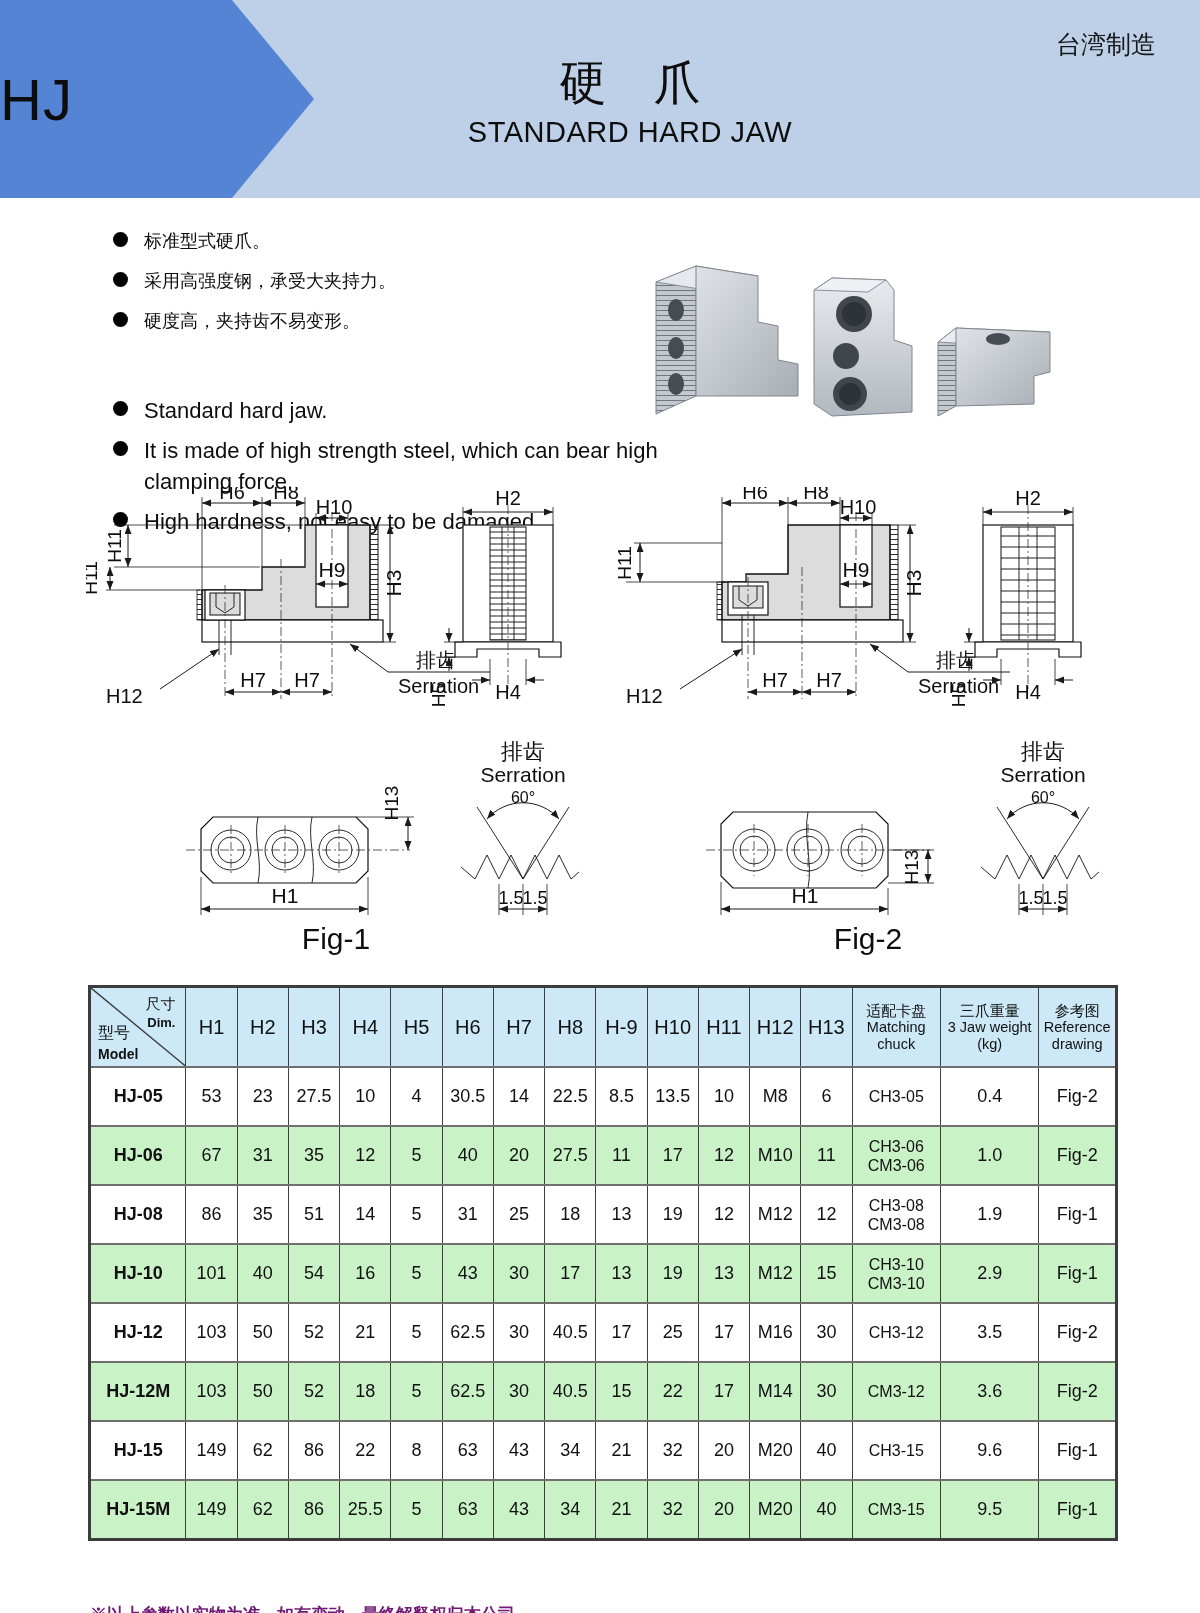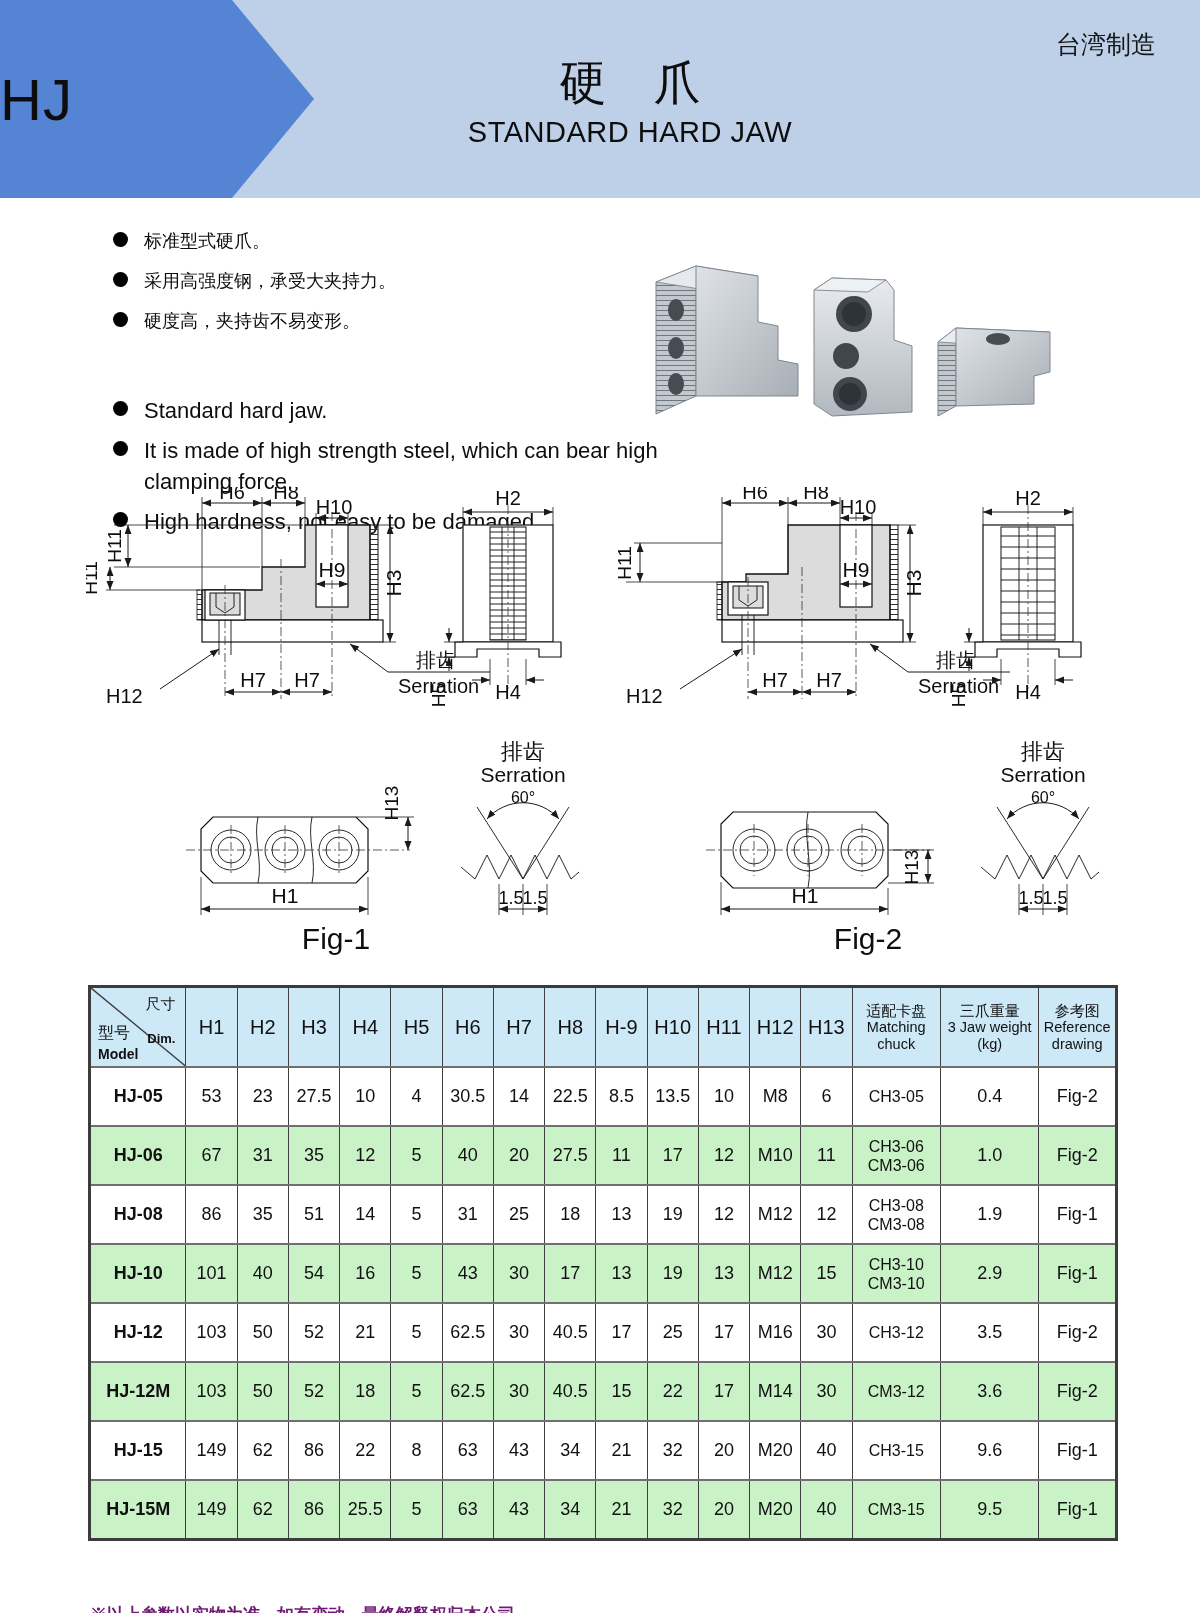--- a/index.html
+++ b/index.html
@@ -39,21 +39,21 @@
   thead th{background:#cde8f7;height:78px;font-weight:400;font-size:20px;}
   thead th.small{font-size:14.5px;line-height:17px;font-weight:400;}
   thead th.small .cjk{font-size:15px;}
   tbody td{height:57px;font-size:18px;background:#ffffff;}
   tbody tr.green td{background:#c9f2c6;}
   tbody td.model{font-weight:700;font-size:18px;}
   tbody td.chuck{font-size:16px;line-height:19px;}
   th.corner{position:relative;background:#cde8f7;}
   .diag{position:absolute;left:0;top:0;width:100%;height:100%;}
   .c-dim{position:absolute;top:7px;right:10px;font-size:15px;}
-  .c-dim2{position:absolute;top:43px;right:10px;font-size:13px;font-weight:700;}
+  .c-dim2{position:absolute;top:27px;right:10px;font-size:13px;font-weight:700;}
   .c-model{position:absolute;bottom:22px;left:7px;font-size:16px;}
   .c-model2{position:absolute;bottom:4px;left:7px;font-size:14px;font-weight:700;}
   
   .footnote{position:absolute;left:90px;top:1603px;font-size:17px;font-weight:600;color:#701a75;}
   
   .pl{fill:#dcdcdc;stroke:#111;stroke-width:1.3;}
   .wh{fill:#ffffff;stroke:#111;stroke-width:1.2;}
   .dim{stroke:#1a1a1a;stroke-width:1;fill:none;}
   .ext{stroke:#1a1a1a;stroke-width:.8;fill:none;}
   .cl{stroke:#333;stroke-width:.8;fill:none;stroke-dasharray:9 3 2 3;}

